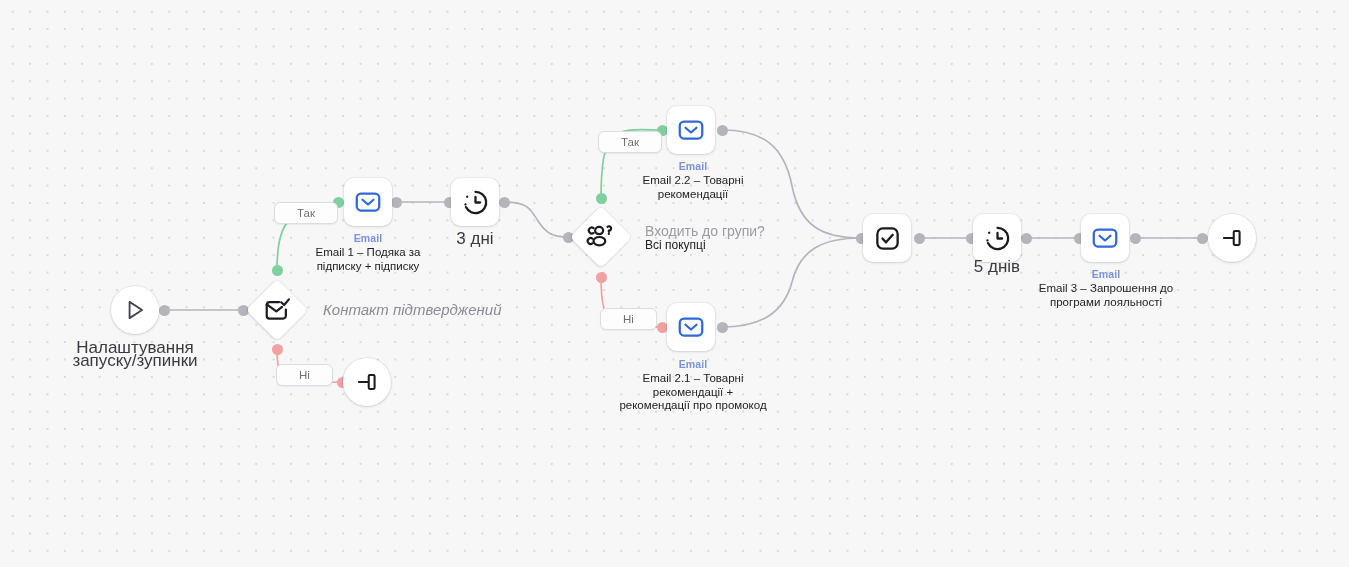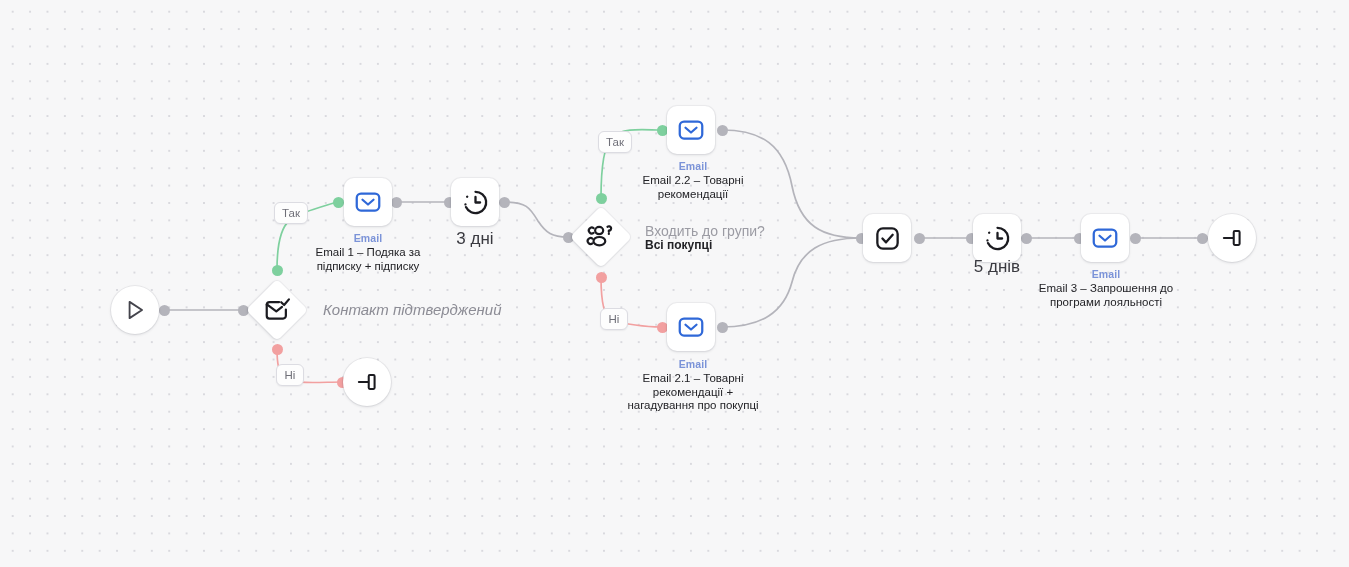--- a/index.html
+++ b/index.html
@@ -106,34 +106,33 @@
     pointer-events: none;
     line-height: 14px;
   }
   .label-right .sub {
     font-size: 14px;
     color: #9b9ba3;
   }
   .label-right .main {
     font-size: 12px;
     color: #222226;
-    font-weight: bold;
   }
   .label-right .plain {
     font-size: 15px;
     color: #8c8c95;
     font-style: italic;
   }
 
   
   .chip {
     position: absolute;
     min-width: 28px;
     height: 22px;
-    padding: 0 7px;
+    padding: 0 22px;
     background: #fdfdfd;
     border: 1px solid #dcdce2;
     border-radius: 6px;
     font-size: 11.5px;
     color: #6f6f78;
     display: flex;
     align-items: center;
     justify-content: center;
     box-shadow: 0 1px 1.5px rgba(16,24,40,.06);
   }
@@ -209,20 +208,24 @@
   <div class="port" style="left:1130px; top:233px;"></div>
   <div class="port" style="left:1197px; top:233px;"></div>
 
   <div class="node node-circle" style="left:111px; top:286px;">
     <span class="glyph">
       <svg width="26" height="26" viewBox="0 0 24 24" fill="none" stroke="#44444c" stroke-width="1.7" stroke-linejoin="round" stroke-linecap="round">
         <path d="M7 4.5 L18.5 12 L7 19.5 Z"></path>
       </svg>
     </span>
   </div>
+  <div class="label-below" style="left:57px; top:341px; width:156px;">
+    <div class="label-title-dark">Налаштування</div>
+    <div class="label-title-dark">запуску/зупинки</div>
+  </div>
 
   <div class="node node-diamond" style="left:255px; top:288px;">
     <span class="glyph">
       <svg width="28" height="28" viewBox="0 0 24 24" fill="none" stroke="#1b1b20" stroke-width="1.9" stroke-linecap="round" stroke-linejoin="round">
         <path d="M3.2 7.6 a2.4 2.4 0 0 1 2.4-2.4 h8.2"></path>
         <path d="M19.6 11.6 v5.4 a2.4 2.4 0 0 1 -2.4 2.4 H5.6 a2.4 2.4 0 0 1 -2.4 -2.4 V7.6"></path>
         <path d="M3.6 7.4 L11.4 13.2 L16.3 9.4"></path>
         <path d="M15.6 5.3 L18.1 7.7 L22.2 2.9"></path>
       </svg>
     </span>
@@ -320,21 +323,21 @@
       <svg width="30" height="30" viewBox="0 0 24 24" fill="none" stroke="#2f68d8" stroke-width="1.8" stroke-linecap="round" stroke-linejoin="round">
         <rect x="3" y="5.2" width="18" height="13.6" rx="3.4"></rect>
         <path d="M7.6 10.2 L12 14 L16.4 10.2"></path>
       </svg>
     </span>
   </div>
   <div class="label-below" style="left:605px; top:358px; width:176px;">
     <div class="label-kind">Email</div>
     <div class="label-title">Email 2.1 – Товарні</div>
     <div class="label-title">рекомендації +</div>
-    <div class="label-title">нагадування про покупці</div>
+    <div class="label-title">рекомендації про промокод</div>
   </div>
 
   <div class="node node-card" style="left:863px; top:214px;">
     <span class="glyph">
       <svg width="29" height="29" viewBox="0 0 24 24" fill="none" stroke="#1b1b20" stroke-width="1.9" stroke-linecap="round" stroke-linejoin="round">
         <rect x="3.6" y="3.6" width="16.8" height="16.8" rx="4.6"></rect>
         <path d="M7.8 12 L10.8 15.2 L16.3 8.9"></path>
       </svg>
     </span>
   </div>

